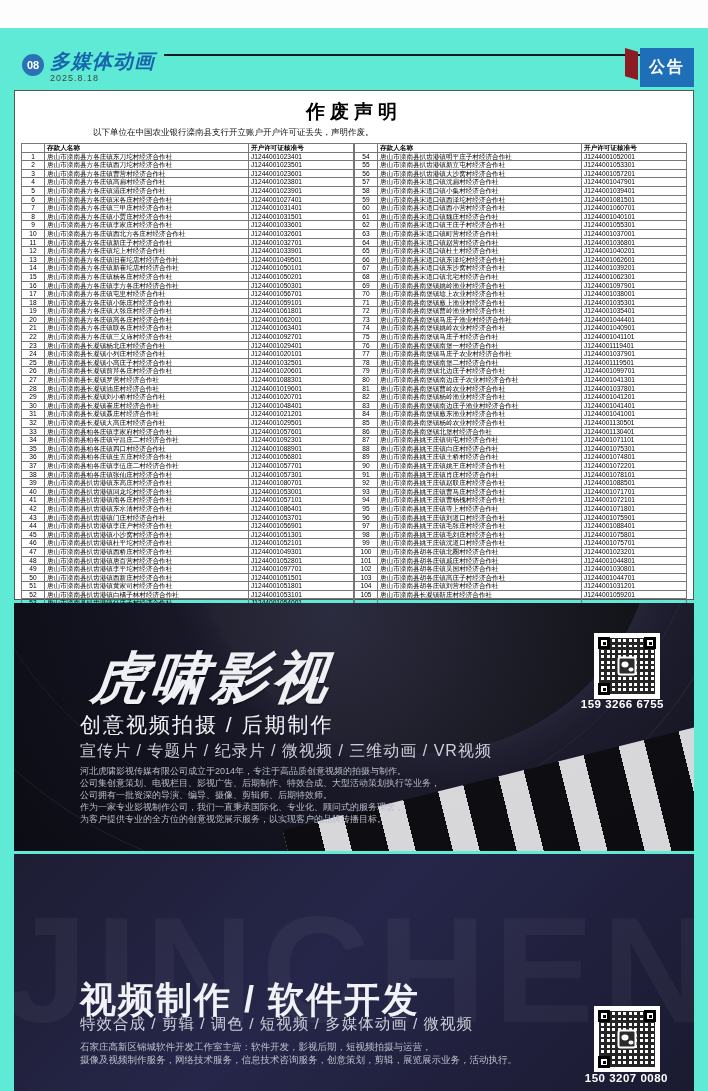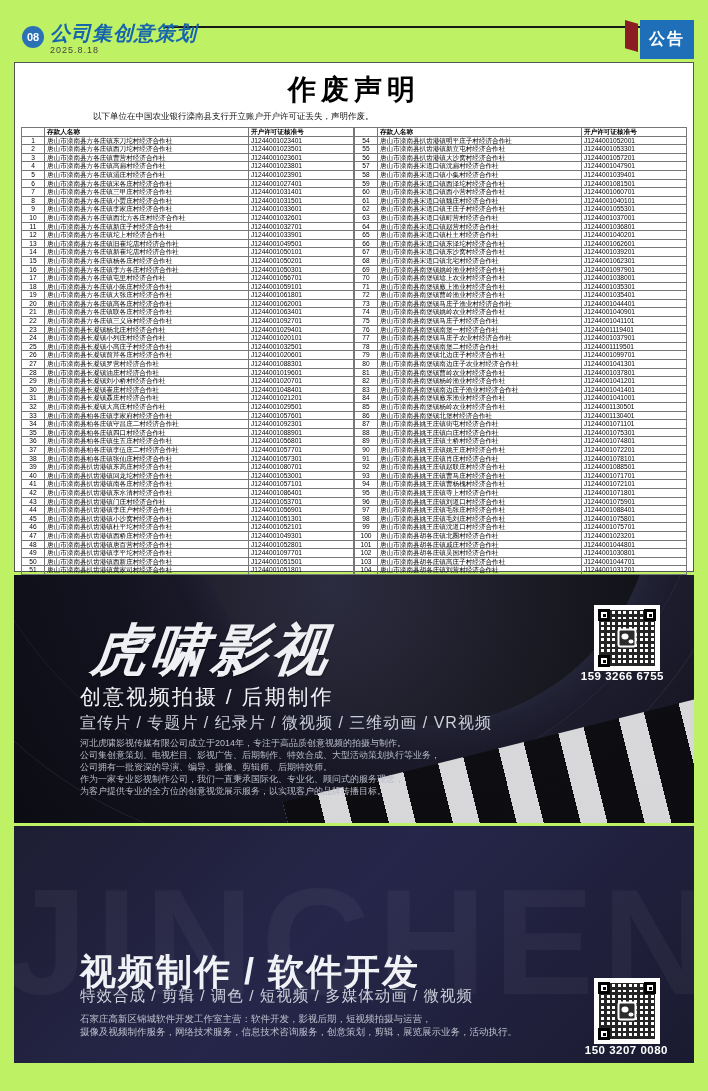--- a/index.html
+++ b/index.html
@@ -1,32 +1,32 @@
 <!DOCTYPE html>
 <html><head>
 <meta charset="utf-8">
 <style>
   html,body{margin:0;padding:0;}
   body{width:708px;height:1091px;background:#fdfdfd;font-family:"Liberation Sans","DejaVu Sans",sans-serif;position:relative;overflow:hidden;}
-  .page{position:absolute;inset:0;background:#bef264;}
+  .page{position:absolute;inset:0;background:#5eead4;margin-top:28px;}
 
   
   .header{position:absolute;top:18px;left:14px;right:14px;height:42px;}
   .topline{position:absolute;top:8px;left:150px;right:0;height:2px;background:#1a1a1a;}
   .mast{position:absolute;left:8px;top:4px;display:flex;align-items:flex-start;gap:6px;}
   .pagenum{width:22px;height:22px;border-radius:50%;background:#2a72b5;color:#fff;font-size:11px;font-weight:bold;display:flex;align-items:center;justify-content:center;margin-top:4px;}
   .mast-title{font-family:"DejaVu Serif","Liberation Serif",serif;font-style:italic;font-weight:bold;font-size:20px;color:#1765ad;line-height:22px;letter-spacing:1px;}
   .mast-date{font-size:9px;color:#444;margin-top:1px;letter-spacing:1px;}
   .badge-wrap{position:absolute;right:0;top:2px;display:flex;align-items:flex-start;}
   .ribbon{width:13px;height:32px;background:#8c1c24;margin-right:2px;clip-path:polygon(0 0,100% 12%,100% 100%,0 88%);}
   .badge{background:#1e6fb8;color:#fff;font-weight:bold;font-size:16px;padding:9px 9px;letter-spacing:2px;}
 
   
   .notice{position:absolute;top:62px;left:14px;right:14px;height:510px;border:1px solid #555;background:#fff;box-sizing:border-box;}
-  .notice h1{margin:8px 0 2px;text-align:center;font-size:28px;letter-spacing:5px;color:#000;font-weight:bold;}
+  .notice h1{margin:8px 0 2px;text-align:center;font-size:19px;letter-spacing:5px;color:#000;font-weight:bold;}
   .intro{font-size:8.5px;color:#111;margin:2px 0 4px 38px;padding-left:40px;}
   .tables{display:flex;margin:0 6px;}
   table{border-collapse:collapse;table-layout:fixed;width:50%;}
   td,th{border:1px solid #777;font-size:6.6px;font-weight:normal;color:#000;height:7.6px;line-height:7.6px;padding:0 2px;overflow:hidden;white-space:nowrap;text-align:left;}
   th{font-weight:bold;}
   .c-no{width:22px;text-align:center;padding:0;}
   .c-lic{width:100px;}
 
   
   .ad{position:absolute;left:14px;right:14px;overflow:hidden;color:#fff;}
@@ -72,21 +72,21 @@
 </head>
 <body>
 
 <div class="page">
 
   <div class="header">
     <div class="topline"></div>
     <div class="mast">
       <div class="pagenum">08</div>
       <div>
-        <div class="mast-title">公司集创意策划</div>
+        <div class="mast-title">多媒体动画</div>
         <div class="mast-date">2025.8.18</div>
       </div>
     </div>
     <div class="badge-wrap">
       <span class="ribbon"></span>
       <span class="badge">公告</span>
     </div>
   </div>
 
   <div class="notice">

